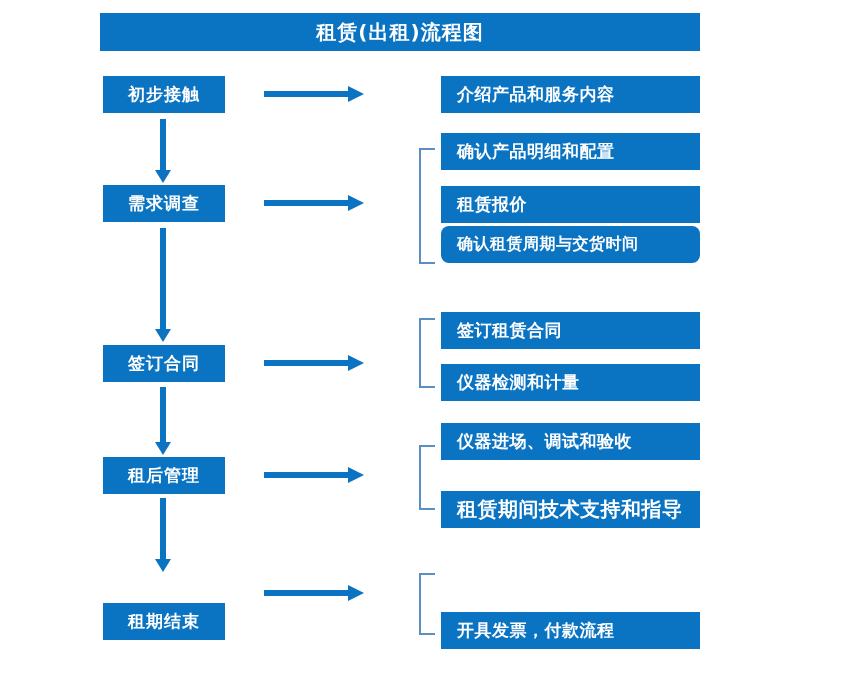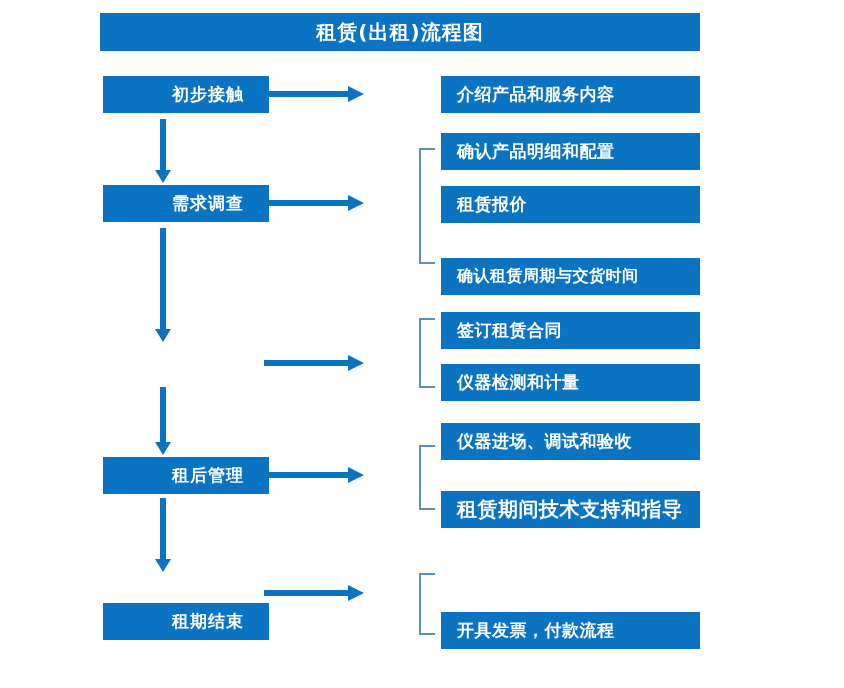--- a/index.html
+++ b/index.html
@@ -46,21 +46,20 @@
     width: 122px;
     height: 37px;
     background: #0a73c2;
     color: #ffffff;
     font-size: 17px;
     font-weight: bold;
     display: flex;
     align-items: center;
     justify-content: center;
     letter-spacing: 1px;
-    padding-left: 44px;
   }
 
   
   .detail-box {
     position: absolute;
     left: 441px;
     width: 259px;
     height: 37px;
     background: #0a73c2;
     color: #ffffff;
@@ -135,20 +134,21 @@
 </style>
 </head>
 <body>
 
 <div id="canvas">
 
   <div class="title-bar">租赁(出租)流程图</div>
 
   <div class="stage-box" style="top:76px;">初步接触</div>
   <div class="stage-box" style="top:185px;">需求调查</div>
+  <div class="stage-box" style="top:345px;">签订合同</div>
   <div class="stage-box" style="top:457px;">租后管理</div>
   <div class="stage-box" style="top:575px;margin-top:28px;">租期结束</div>
 
   <div class="v-arrow" style="top:119px; height:64px;">
     <div class="shaft" style="height:52px;"></div>
     <div class="head" style="top:51px;"></div>
   </div>
   <div class="v-arrow" style="top:228px; height:114px;">
     <div class="shaft" style="height:102px;"></div>
     <div class="head" style="top:101px;"></div>
@@ -185,21 +185,21 @@
 
   <div class="bracket" style="top:148px; height:116px;"></div>
   <div class="bracket" style="top:318px; height:70px;"></div>
   <div class="bracket" style="top:445px; height:65px;"></div>
   <div class="bracket" style="top:573px; height:62px;"></div>
 
   <div class="detail-box" style="top:76px;">介绍产品和服务内容</div>
 
   <div class="detail-box" style="top:133px;">确认产品明细和配置</div>
   <div class="detail-box" style="top:186px;">租赁报价</div>
-  <div class="detail-box" style="top:258px; font-size:16px;">确认租赁周期与交货时间</div>
+  <div class="detail-box" style="top:226px; font-size:16px;border-radius:8px;">确认租赁周期与交货时间</div>
 
   <div class="detail-box" style="top:312px;">签订租赁合同</div>
   <div class="detail-box" style="top:364px;">仪器检测和计量</div>
 
   <div class="detail-box" style="top:423px;">仪器进场、调试和验收</div>
   <div class="detail-box" style="top:491px; font-size:20px;">租赁期间技术支持和指导</div>
 
   <div class="detail-box" style="top:612px;">开具发票，付款流程</div>
 
 </div>

